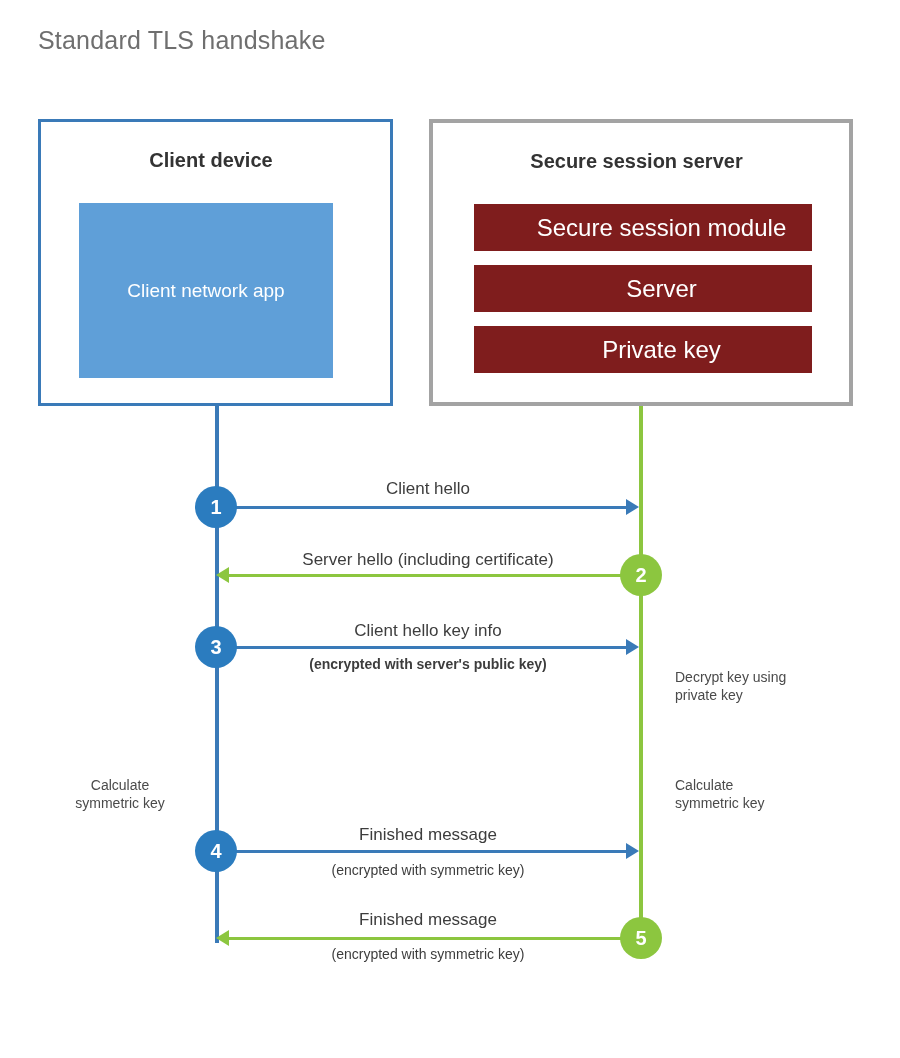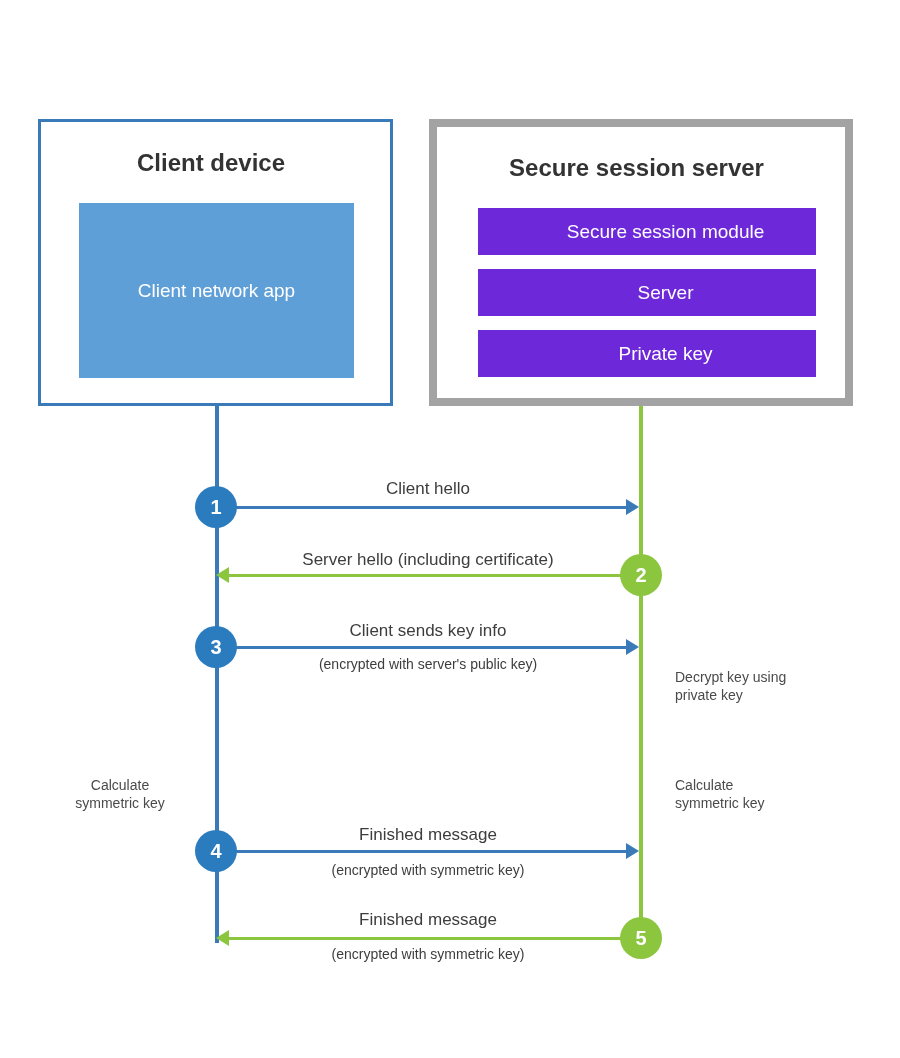--- a/index.html
+++ b/index.html
@@ -44,61 +44,61 @@
     top: 119px;
     width: 355px;
     height: 287px;
     border: 3px solid #3a7ab8;
   }
   #server-box {
     left: 429px;
     top: 119px;
     width: 424px;
     height: 287px;
-    border: 8px solid #a3a3a3;
+    border: 4px solid #a3a3a3;
   }
   .party-title {
     position: absolute;
     left: 0;
     right: 9px;
     top: 27px;
     text-align: center;
-    font-size: 24px;
+    font-size: 20px;
     font-weight: bold;
     color: #333333;
   }
 
   
   #client-app {
     position: absolute;
     left: 38px;
     top: 81px;
-    width: 275px;
+    width: 254px;
     height: 175px;
     background: #5f9fd8;
     color: #ffffff;
     font-size: 19px;
     display: flex;
     align-items: center;
     justify-content: center;
     text-align: center;
     line-height: 1.35;
     padding: 5px 10px;
     box-sizing: border-box;
   }
 
   
   .server-bar {
     position: absolute;
     left: 41px;
     width: 338px;
     height: 47px;
-    background: #6d28d9;
+    background: #7f1d1d;
     color: #ffffff;
-    font-size: 19px;
+    font-size: 24px;
     display: flex;
     align-items: center;
     justify-content: center;
     box-sizing: border-box;
     padding-left: 37px;
   }
   #server-bar-0 { top: 81px; }
   #server-bar-1 { top: 142px; }
   #server-bar-2 { top: 203px; }
 
@@ -179,20 +179,21 @@
     margin-top: 36px;
   }
   .side-note.left { text-align: center; }
   .side-note.right { text-align: left; }
 </style>
 </head>
 <body>
 
 <div class="stage">
 
+  <div class="title">Standard TLS handshake</div>
 
   <div class="party-box" id="client-box">
     <div class="party-title">Client device</div>
     <div id="client-app">Client network app</div>
   </div>
 
   <div class="party-box" id="server-box">
     <div class="party-title">Secure session server</div>
     <div class="server-bar" id="server-bar-0">Secure session module</div>
     <div class="server-bar" id="server-bar-1">Server</div>
@@ -205,25 +206,25 @@
   <div class="msg-label" style="left:217px; top:479px; width:422px;">Client hello</div>
   <div class="msg-line blue" style="left:217px; top:506px; width:410px;"></div>
   <div class="arrow-head right blue" style="left:626px; top:499px;"></div>
   <div class="step-circle blue" style="left:195px; top:486px;">1</div>
 
   <div class="msg-label" style="left:217px; top:550px; width:422px;">Server hello (including certificate)</div>
   <div class="msg-line green" style="left:229px; top:574px; width:412px;"></div>
   <div class="arrow-head left green" style="left:216px; top:567px;"></div>
   <div class="step-circle green" style="left:620px; top:554px;">2</div>
 
-  <div class="msg-label" style="left:217px; top:621px; width:422px;">Client sends key info</div>
+  <div class="msg-label" style="left:217px; top:621px; width:422px;">Client hello key info</div>
   <div class="msg-line blue" style="left:217px; top:646px; width:410px;"></div>
   <div class="arrow-head right blue" style="left:626px; top:639px;"></div>
   <div class="step-circle blue" style="left:195px; top:626px;">3</div>
-  <div class="msg-sub" style="left:217px; top:656px; width:422px;">(encrypted with server's public key)</div>
+  <div class="msg-sub" style="left:217px; top:656px; width:422px;font-weight:bold;">(encrypted with server's public key)</div>
 
   <div class="side-note right" style="left:675px; top:632px; width:190px;">
     <div>Decrypt key using</div>
     <div>private key</div>
   </div>
 
   <div class="side-note left" style="left:45px; top:740px; width:150px;">
     <div>Calculate</div>
     <div>symmetric key</div>
   </div>

